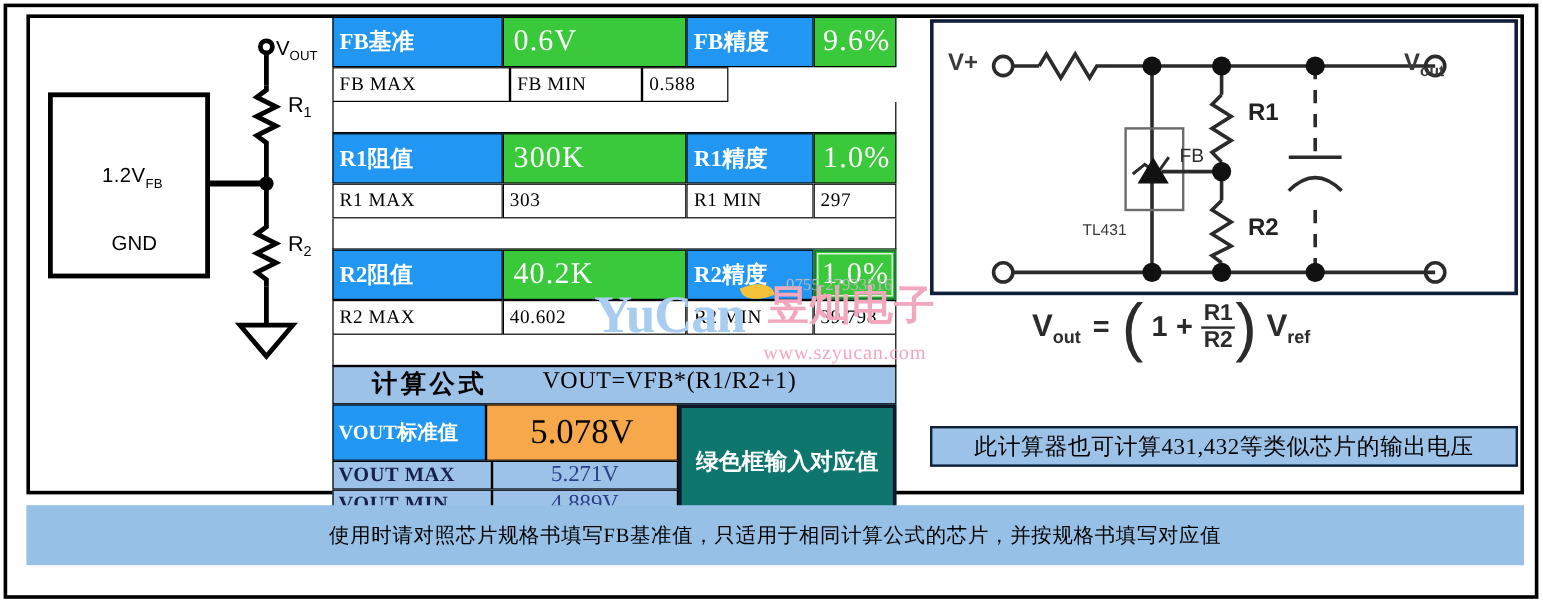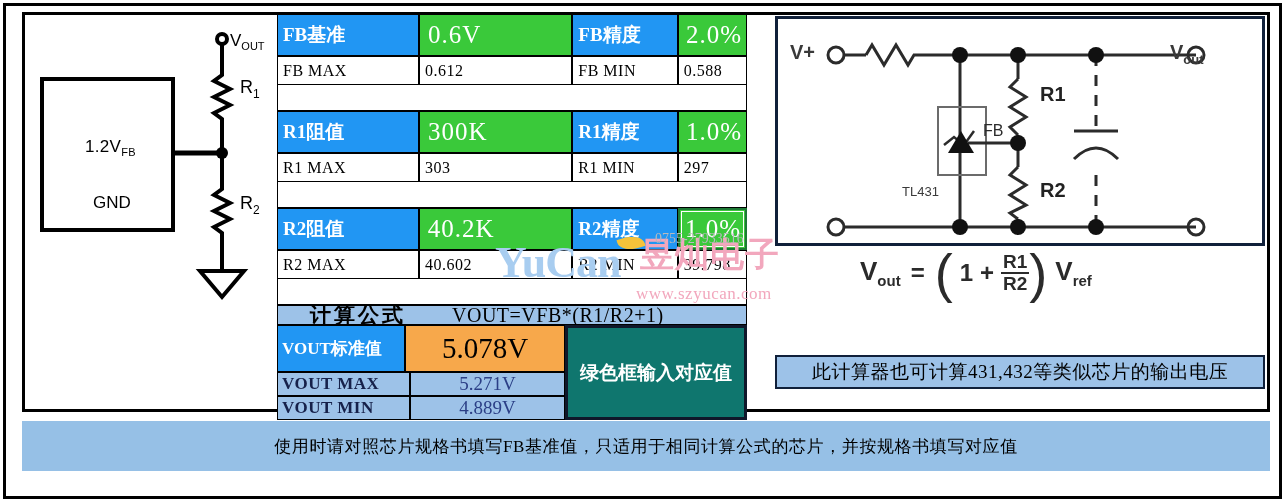--- a/index.html
+++ b/index.html
@@ -36,21 +36,21 @@
   .green.right{justify-content:flex-end;padding-right:4px;padding-left:0;}
   .plain{background:#ffffff;color:#000;font-family:"Liberation Serif",serif;font-size:16px;padding-left:5px;letter-spacing:.5px;}
   .spacer{height:26px;background:#ffffff;border:1px solid #000;border-top:none;box-sizing:border-box;}
   .h-main{height:42px;}
   .h-sub{height:29px;}
 
   
   .selcell{position:relative;border:2px solid #1d7a35 !important;outline:1px solid #ffffff;outline-offset:-4px;}
 
   
-  .formula-row{display:flex;width:100%;height:20px;box-sizing:border-box;background:#9dc2e8;border:1px solid #000;align-items:center;font-family:"Liberation Serif",serif;}
+  .formula-row{display:flex;width:100%;height:32px;box-sizing:border-box;background:#9dc2e8;border:1px solid #000;align-items:flex-start;font-family:"Liberation Serif",serif;}
   .formula-title{width:160px;text-align:center;font-size:21px;font-weight:bold;color:#000;letter-spacing:3px;}
   .formula-expr{flex:1;font-size:20px;color:#000;padding-left:14px;letter-spacing:.5px;}
   .vout-block{display:flex;width:100%;}
   .vout-left{width:288px;}
   .vout-note{width:182px;background:#0f766e;border:3px solid #0f172a;box-sizing:border-box;display:flex;align-items:center;justify-content:center;color:#ffffff;font-family:"Liberation Serif",serif;font-weight:bold;font-size:19px;}
   .vrow{display:flex;width:100%;}
   .vcap{width:128px;box-sizing:border-box;border:1px solid #000;background:#2196f3;color:#fff;font-weight:bold;font-family:"Liberation Serif",serif;font-size:17px;display:flex;align-items:center;padding-left:4px;}
   .vval{width:160px;box-sizing:border-box;border:1px solid #000;background:#f7a84b;color:#000;font-family:"Liberation Serif",serif;font-size:29px;display:flex;align-items:center;justify-content:center;}
   .vcap2{width:137px;box-sizing:border-box;border:1px solid #000;background:#9dc2e8;color:#16214a;font-weight:bold;font-family:"Liberation Serif",serif;font-size:17px;display:flex;align-items:center;padding-left:4px;letter-spacing:.5px;}
   .vval2{width:160px;box-sizing:border-box;border:1px solid #000;background:#9dc2e8;color:#2b3f86;font-family:"Liberation Serif",serif;font-size:19px;display:flex;align-items:center;justify-content:center;}
@@ -130,25 +130,24 @@
     <div class="r1-lbl"><span>R</span><sub>1</sub></div>
     <div class="r2-lbl"><span>R</span><sub>2</sub></div>
   </div>
 
   <div class="table-wrap">
 
     <div class="trow h-main">
       <div class="cell c-lbl blue">FB基准</div>
       <div class="cell c-val green">0.6V</div>
       <div class="cell c-lbl2 blue">FB精度</div>
-      <div class="cell c-val2 green right">2.0%</div>
+      <div class="cell c-val2 green right">9.6%</div>
     </div>
     <div class="trow h-sub">
       <div class="cell c-lbl plain">FB MAX</div>
-      <div class="cell c-val plain">0.612</div>
       <div class="cell c-lbl2 plain">FB MIN</div>
       <div class="cell c-val2 plain">0.588</div>
     </div>
     <div class="spacer"></div>
 
     <div class="trow h-main">
       <div class="cell c-lbl blue">R1阻值</div>
       <div class="cell c-val green">300K</div>
       <div class="cell c-lbl2 blue">R1精度</div>
       <div class="cell c-val2 green right">1.0%</div>

